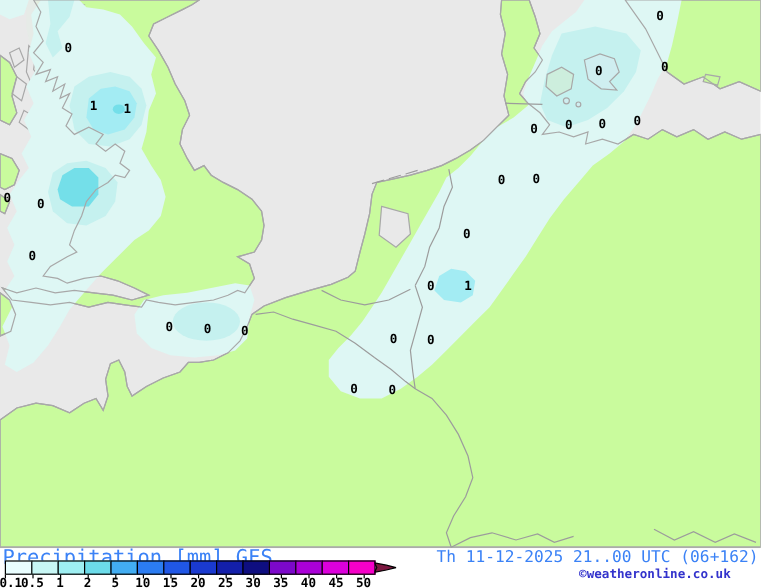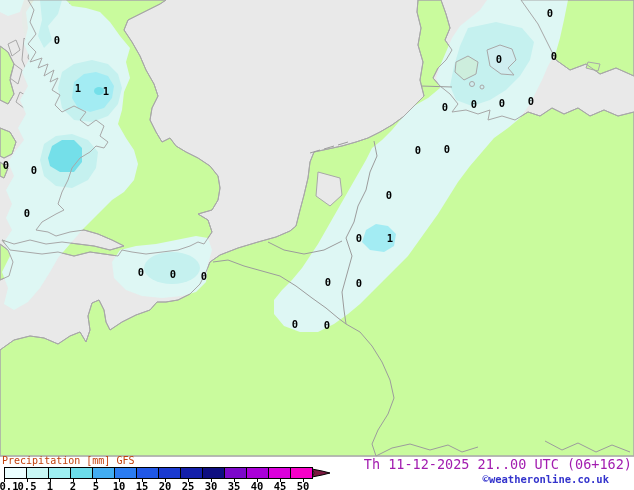--- a/index.html
+++ b/index.html
@@ -4,29 +4,29 @@
 <style>
   html,body{margin:0;padding:0;background:#ffffff;}
   #app{position:relative;width:634px;height:490px;background:#ffffff;overflow:hidden;
        font-family:"DejaVu Sans Mono","Liberation Mono",monospace;}
   #mapwrap{position:absolute;left:0;top:0;width:634px;height:457px;}
   svg{display:block;}
   .landstroke{fill:none;stroke-width:1;}
   #map-labels text{font-family:"DejaVu Sans Mono","Liberation Mono",monospace;
        font-size:10.5px;font-weight:700;fill:#000;text-anchor:middle;}
   
-  .legend-title{position:absolute;left:2px;top:455px;font-size:10px;color:#c2410c;white-space:pre;}
+  .legend-title{position:absolute;left:2px;top:455px;font-size:17px;color:#3b82f6;white-space:pre;}
   .colorbar{position:absolute;left:4px;top:467px;height:12px;display:flex;}
   .colorbar .seg{width:23px;height:12px;border:1px solid #000;margin-left:-1px;box-sizing:border-box;}
   .colorbar .seg:first-child{margin-left:0;}
   .colorbar .seg:last-child{width:14px;}
   .arrowhead{margin-left:-1px;}
   .tickmark{position:absolute;top:479px;width:1px;height:3px;background:#000;}
   .ticklabel{position:absolute;top:480px;font-size:10.5px;font-weight:700;color:#000;transform:translateX(-50%);white-space:nowrap;}
-  .datetime{position:absolute;right:2px;top:456px;font-size:13.5px;color:#a21caf;white-space:pre;}
+  .datetime{position:absolute;right:2px;top:456px;font-size:13.5px;color:#3b82f6;white-space:pre;}
   .copyright{position:absolute;right:25px;top:473px;font-size:10.5px;font-weight:700;white-space:pre;text-align:right;}
 </style>
 </head>
 <body>
 
 <div id="app">
 
   <div id="mapwrap">
     <svg width="634" height="457" viewBox="0 0 634 457">
       <defs>

